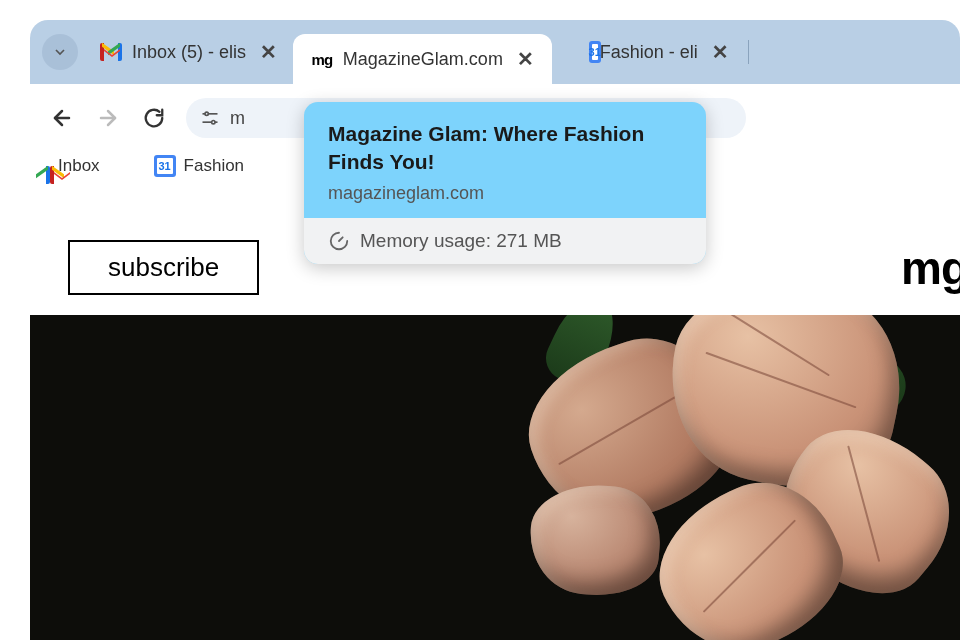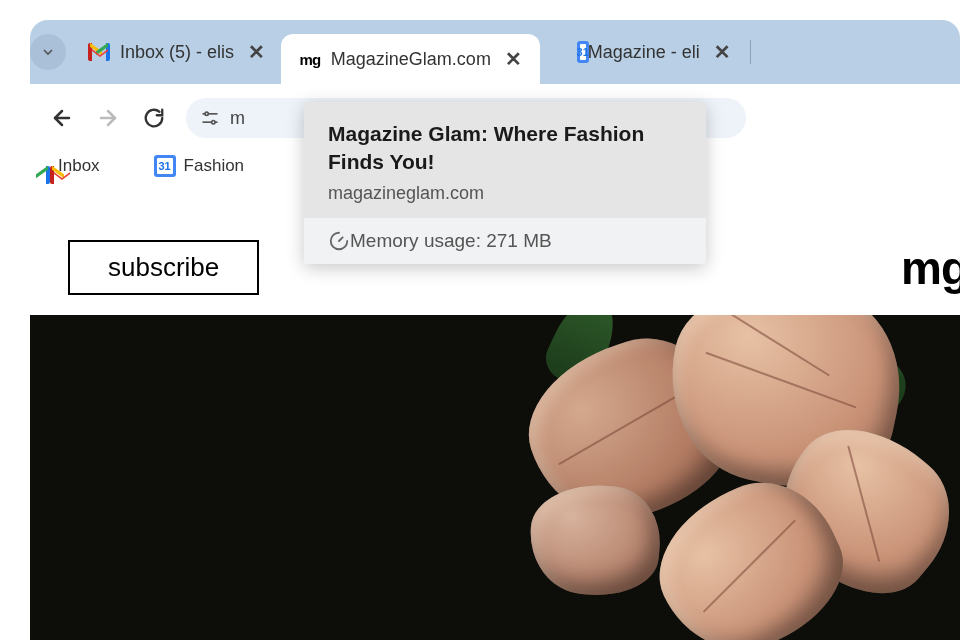--- a/index.html
+++ b/index.html
@@ -1,44 +1,44 @@
 <!DOCTYPE html>
 <html><head>
   <meta charset="utf-8">
   <style>
     * { box-sizing: border-box; margin: 0; padding: 0; }
     body { font-family: Arial, sans-serif; background: #fff; width: 960px; height: 640px; overflow: hidden; position: relative; }
 
     
     .browser-frame { position: absolute; top: 20px; left: 30px; right: 0; }
-    .tab-strip { background: #b9cfe5; height: 64px; border-radius: 18px 18px 0 0; display: flex; align-items: center; padding: 0 0; gap: 4px; position: relative; }
+    .tab-strip { background: #b9cfe5; height: 64px; border-radius: 18px 18px 0 0; display: flex; align-items: center; padding: 0 12px; gap: 4px; position: relative; }
     .tab-dropdown { width: 36px; height: 36px; background: #a9c0d8; border-radius: 50%; display: flex; align-items: center; justify-content: center; margin-right: 6px; }
     .tab { display: flex; align-items: center; gap: 10px; padding: 0 12px; height: 44px; border-radius: 12px 12px 0 0; position: relative; font-size: 18px; color: #333; }
     .tab.active { background: #fff; height: 50px; margin-top: 14px; padding: 0 18px; }
     .tab.inactive { color: #333; }
     .tab-close { font-size: 20px; color: #444; margin-left: 4px; font-weight: bold; }
     .tab-sep { width: 1px; height: 24px; background: #8aa3bd; margin: 0 4px; }
     .tab-favicon { width: 22px; height: 22px; display: flex; align-items: center; justify-content: center; }
 
     
     .toolbar { background: #fff; height: 56px; display: flex; align-items: center; padding: 0 18px; gap: 18px; border-radius: 18px 0 0 0; margin-top: 6px; position: relative; }
     .nav-btn { width: 28px; height: 28px; display: flex; align-items: center; justify-content: center; color: #333; }
     .nav-btn.disabled { color: #bbb; }
     .addr-bar { flex: 1; max-width: 560px; height: 40px; background: #eef3f9; border-radius: 20px; display: flex; align-items: center; padding: 0 14px; gap: 10px; color: #444; font-size: 18px; }
 
     
     .bookmarks { background: #fff; height: 40px; display: flex; align-items: center; padding: 0 20px; gap: 22px; font-size: 17px; color: #333; }
     .bookmark { display: flex; align-items: center; gap: 8px; }
 
     
-    .hover-card { position: absolute; left: 304px; top: 102px; width: 402px; background: #e5e5e5; border-radius: 2px; box-shadow: 0 4px 18px rgba(0,0,0,0.22); overflow: hidden; z-index: 50; }
+    .hover-card { position: absolute; left: 304px; top: 102px; width: 402px; background: #7dd3fc; border-radius: 14px; box-shadow: 0 4px 18px rgba(0,0,0,0.22); overflow: hidden; z-index: 50; }
     .hover-top { padding: 18px 24px 14px; }
     .hover-title { font-size: 21px; font-weight: 600; color: #1a1a1a; line-height: 1.35; }
     .hover-url { font-size: 18px; color: #555; margin-top: 6px; }
-    .hover-bottom { background: #f1f2f3; padding: 12px 24px; display: flex; align-items: center; gap: 0; font-size: 19px; color: #555; }
+    .hover-bottom { background: #f1f2f3; padding: 12px 24px; display: flex; align-items: center; gap: 10px; font-size: 19px; color: #555; }
 
     
     .page { position: absolute; left: 30px; right: 0; top: 226px; bottom: 0; background: #fff; }
     .sub-row { display: flex; align-items: center; justify-content: space-between; padding: 14px 0 20px 38px; }
     .subscribe-btn { border: 2px solid #000; padding: 10px 38px; font-size: 26px; background: #fff; text-align: center; }
     .logo-txt { font-size: 46px; font-weight: 700; letter-spacing: -1px; color: #000; margin-right: -8px; }
 
     .hero { width: 100%; height: 360px; background: #0d0d0a; position: relative; overflow: hidden; }
 
     
@@ -100,21 +100,21 @@
       <span>MagazineGlam.com</span>
       <span class="tab-close">✕</span>
     </div>
 
     <div class="tab inactive">
       <span class="tab-favicon">
           <span class="gcal-icon">
             <span>31</span>
           </span>
         </span>
-      <span>Magazine - eli</span>
+      <span>Fashion - eli</span>
       <span class="tab-close">✕</span>
     </div>
     <div class="tab-sep"></div>
   </div>
 
   <div class="toolbar">
     <div class="nav-btn">
       <svg width="24" height="24" viewBox="0 0 24 24" fill="none" stroke="#333" stroke-width="2.5" stroke-linecap="round" stroke-linejoin="round">
           <line x1="19" y1="12" x2="5" y2="12"></line>
           <polyline points="12 19 5 12 12 5"></polyline>

